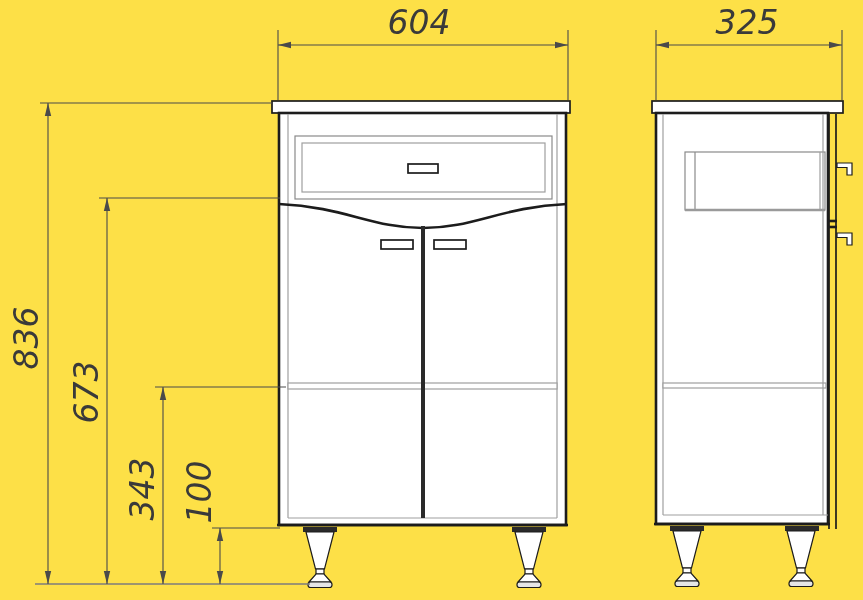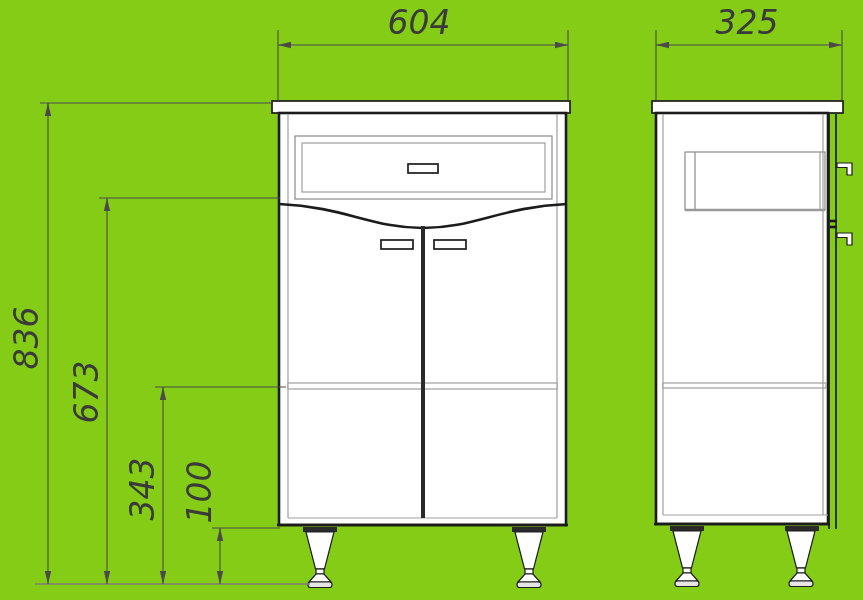--- a/index.html
+++ b/index.html
@@ -3,21 +3,21 @@
 <meta charset="utf-8">
 <style>
   html, body {
     margin: 0;
     padding: 0;
     background: #ffffff;
   }
   .canvas-wrap {
     width: 863px;
     height: 600px;
-    background: #84cc16;
+    background: #fde047;
     position: relative;
     overflow: hidden;
   }
   svg { display: block; }
 
   
   .heavy  { stroke: #1c1c1c; stroke-width: 2.6; fill: none; }
   .med    { stroke: #1c1c1c; stroke-width: 1.7; fill: none; }
   .thin   { stroke: #1c1c1c; stroke-width: 1.2; fill: none; }
   

